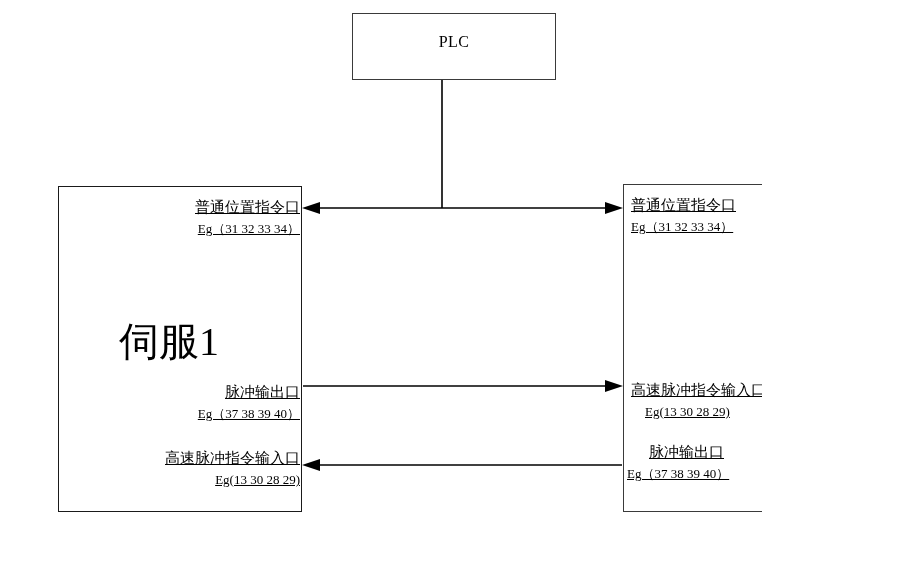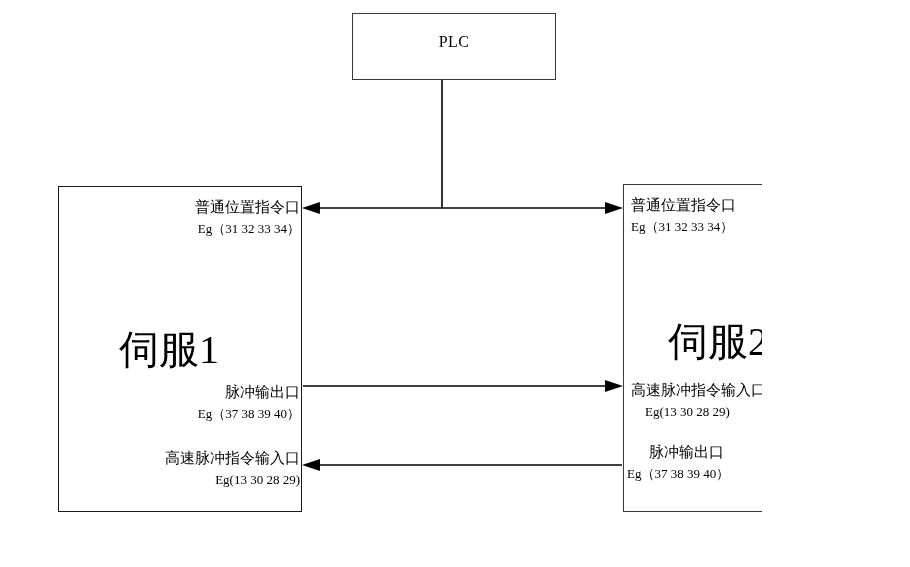--- a/index.html
+++ b/index.html
@@ -56,20 +56,21 @@
     font-size: 16px;
     letter-spacing: 0.4px;
     white-space: nowrap;
   }
 
   .port-block {
     position: absolute;
     font-size: 14.5px;
     line-height: 22px;
     white-space: nowrap;
+    text-decoration: underline;
   }
   .port-block .cn {
     display: block;
     font-size: 15px;
   }
   .port-block .eg {
     display: block;
     font-size: 13px;
   }
 
@@ -89,21 +90,21 @@
   #s2-bot-port .eg { margin-left: -4px; }
   #s2-bot-port .cn { margin-left: 18px; }
   #s2-mid-port .eg { margin-left: 14px; }
 
   .servo-title {
     position: absolute;
     font-size: 40px;
     line-height: 1;
     white-space: nowrap;
   }
-  #servo1-title { left: 119px; top: 330px; }
+  #servo1-title { left: 119px; top: 322px; }
   #servo2-title { left: 668px; top: 322px; }
 
   
   #wires {
     position: absolute;
     left: 0;
     top: 0;
     width: 910px;
     height: 567px;
     pointer-events: none;
@@ -152,21 +153,20 @@
     <span class="eg">Eg(13 30 28 29)</span>
   </div>
 
   <div class="box" id="servo2-box"></div>
 
   <div class="port-block right-port" id="s2-top-port">
     <span class="cn">普通位置指令口</span>
     <span class="eg">Eg（31 32 33 34）</span>
   </div>
 
-  <div class="servo-title" id="servo2-title">伺服2</div>
 
   <div class="port-block right-port" id="s2-mid-port">
     <span class="cn">高速脉冲指令输入口</span>
     <span class="eg">Eg(13 30 28 29)</span>
   </div>
 
   <div class="port-block right-port" id="s2-bot-port">
     <span class="cn">脉冲输出口</span>
     <span class="eg">Eg（37 38 39 40）</span>
   </div>

